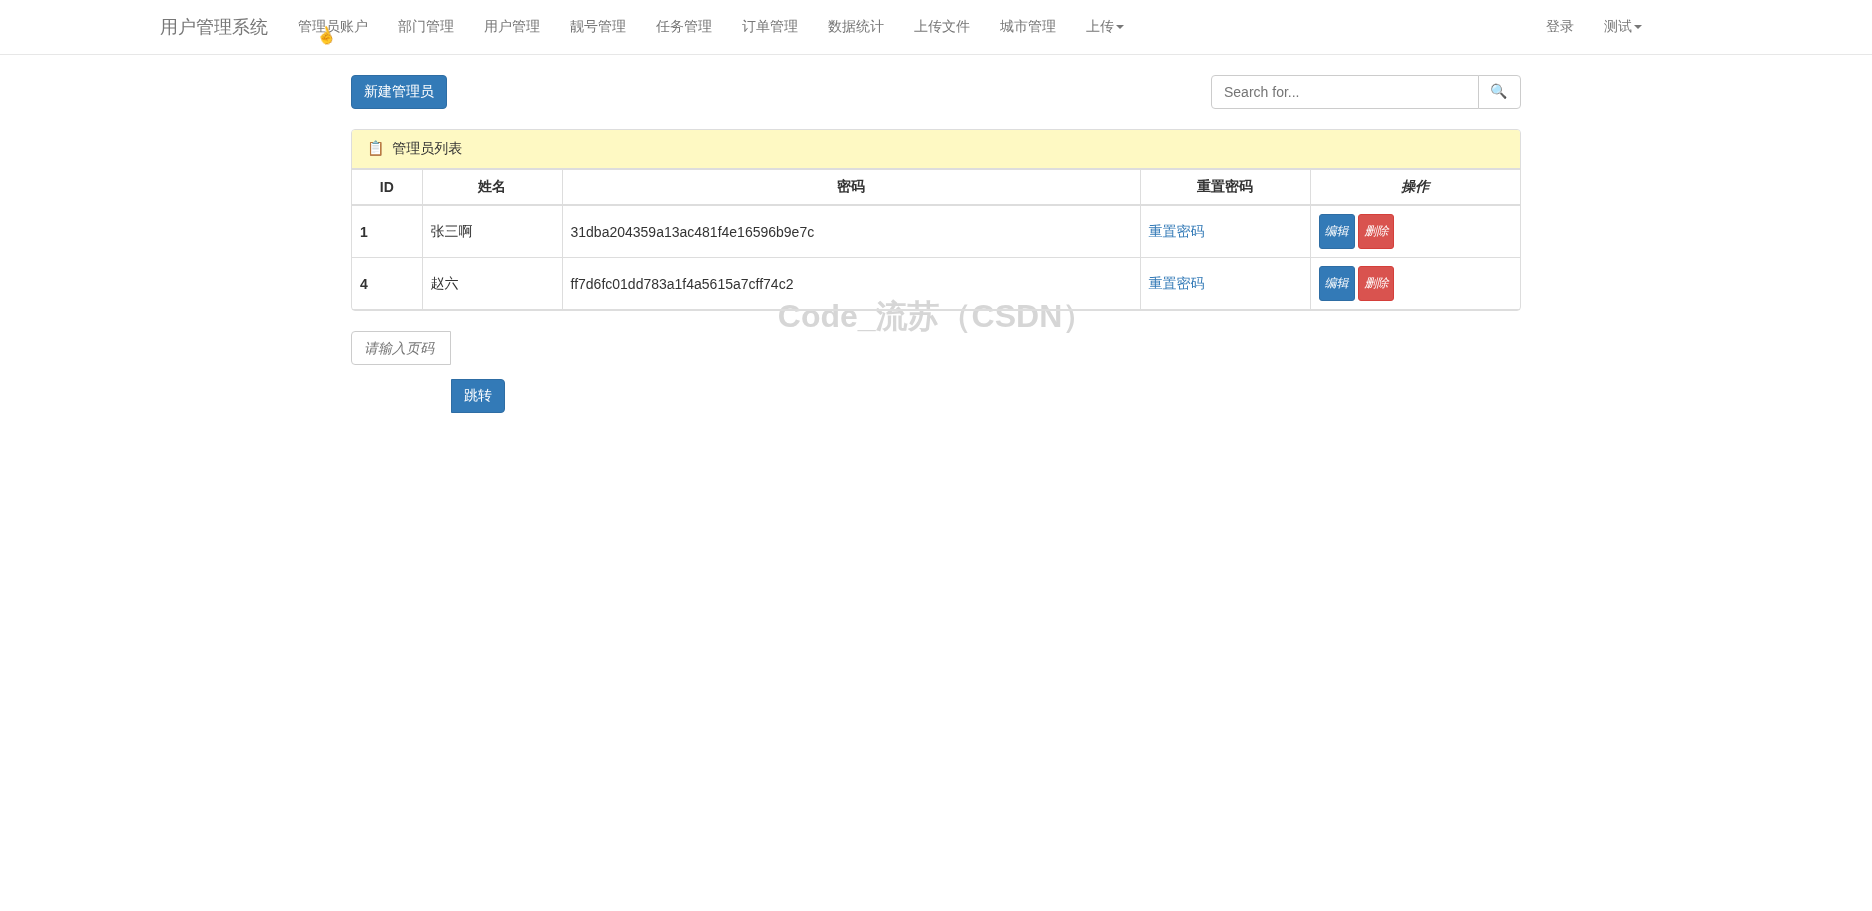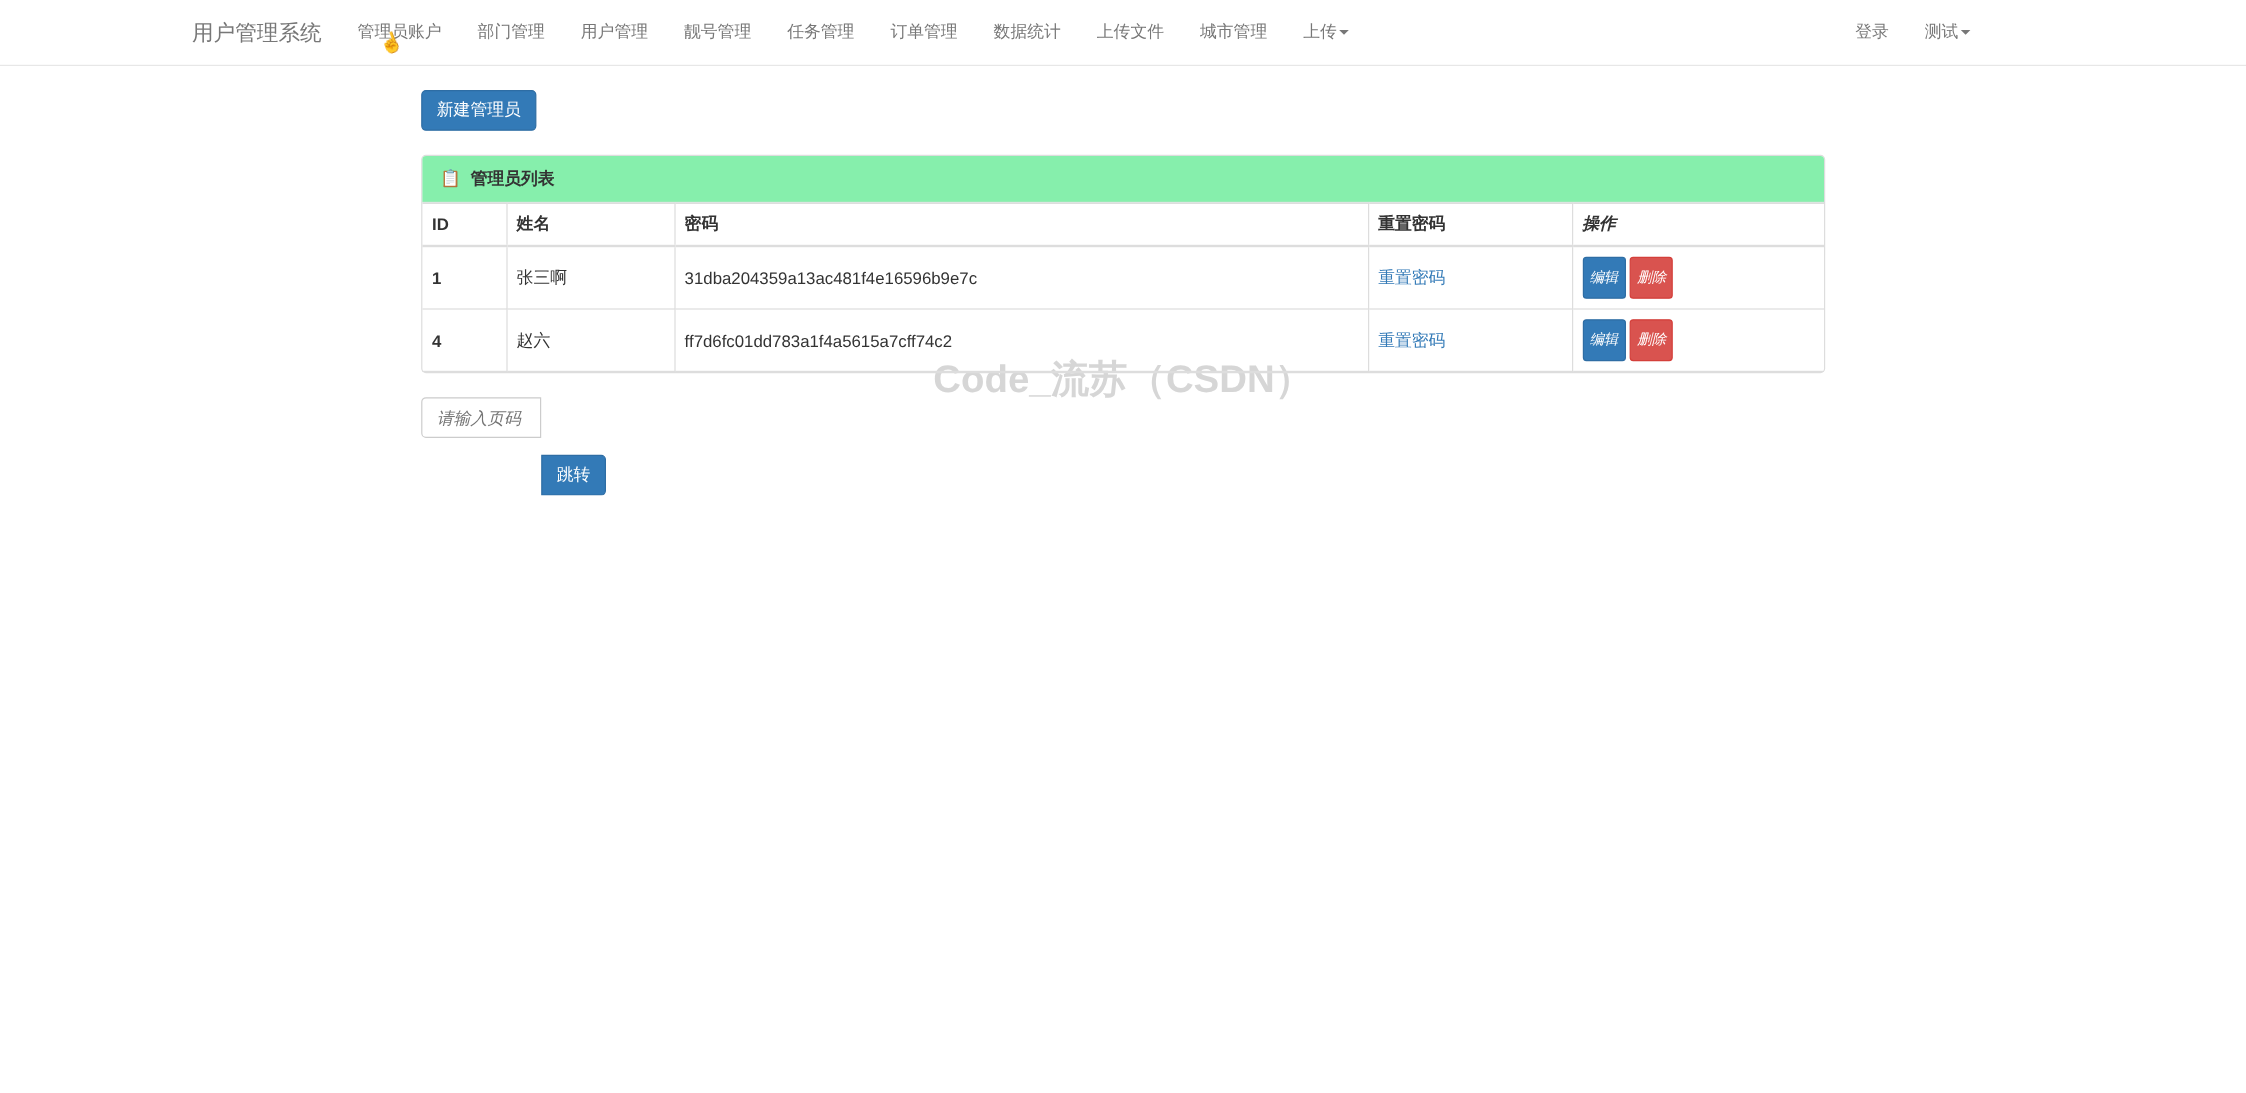--- a/index.html
+++ b/index.html
@@ -122,40 +122,40 @@
       margin-left: -1px;
       height: 34px;
     }
     .panel {
       border: 1px solid #ddd;
       border-radius: 4px;
       margin-bottom: 20px;
     }
     .panel-heading {
       padding: 10px 15px;
-      background: #86efac;
+      background: #fef9c3;
       border-bottom: 1px solid #ddd;
       border-top-left-radius: 3px;
       border-top-right-radius: 3px;
       color: #333;
-      font-weight: bold;
     }
     .table {
       width: 100%;
       border-collapse: collapse;
     }
     .table th, .table td {
       padding: 8px;
       border-top: 1px solid #ddd;
       text-align: left;
       vertical-align: middle;
     }
     .table thead th {
       border-bottom: 2px solid #ddd;
       font-weight: bold;
+      text-align: center;
     }
     .table-bordered th, .table-bordered td {
       border: 1px solid #ddd;
     }
     .panel .table {
       margin-bottom: 0;
     }
     .panel .table th:first-child,
     .panel .table td:first-child {
       border-left: 0;
@@ -285,20 +285,26 @@
     <li>
         <a><span>测试</span><span class="caret"></span></a>
       </li>
   </ul>
 </nav>
 
 <div class="container-main">
 
   <div class="top-row">
     <a class="btn btn-primary">新建管理员</a>
+    <div class="input-group">
+      <input type="text" class="form-control" placeholder="Search for..." style="">
+      <span class="input-group-btn">
+        <button class="btn"><span>🔍</span></button>
+      </span>
+    </div>
   </div>
 
   <div class="panel">
     <div class="panel-heading">
       <span>📋</span>
       &nbsp;<span>管理员列表</span>
     </div>
     <table class="table table-bordered">
       <thead>
         <tr>

